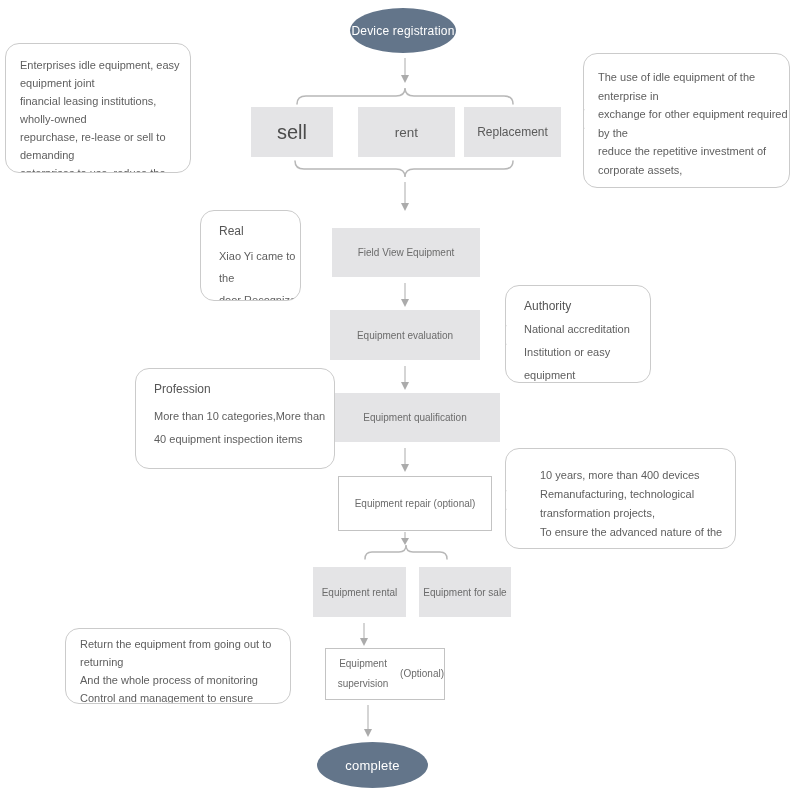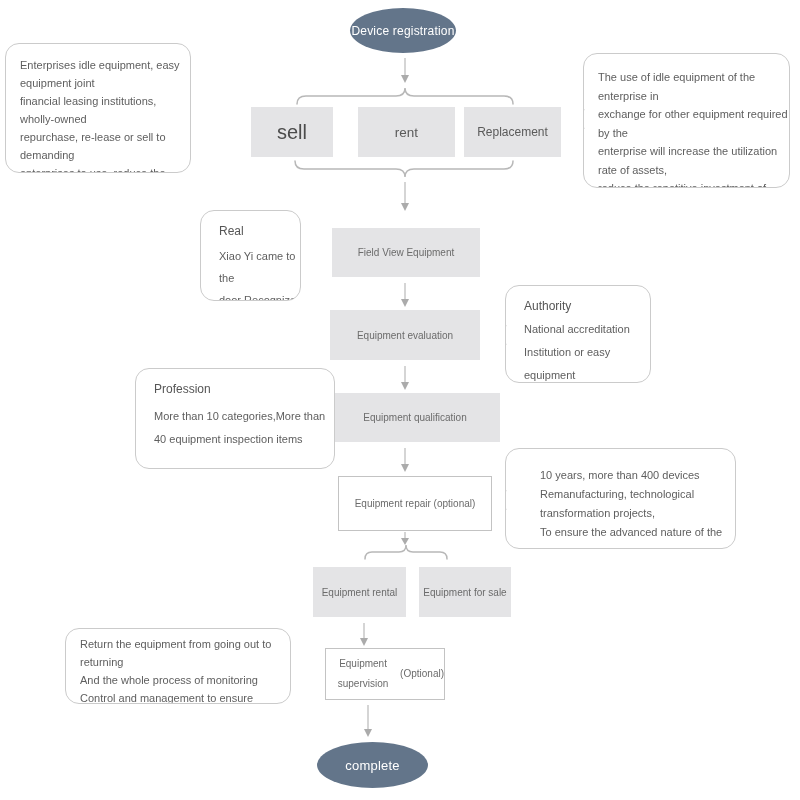--- a/index.html
+++ b/index.html
@@ -149,21 +149,20 @@
       <div>enterprises to use, reduce the pressure</div>
 
     </div>
   </div>
 
   <div class="callout" id="co-exchange">
     <span class="tail left" style="top:58px"></span>
     <div class="pad">
       <div>The use of idle equipment of the enterprise in</div>
       <div>exchange for other equipment required by the</div>
-      <div>enterprise will increase the utilization rate of assets,</div>
       <div>reduce the repetitive investment of corporate assets,</div>
 
     </div>
   </div>
 
   <div class="callout" id="co-real">
     <span class="tail right" style="top:36px"></span>
     <div class="pad">
       <div class="c-title">Real</div>
       <div>Xiao Yi came to the</div>

